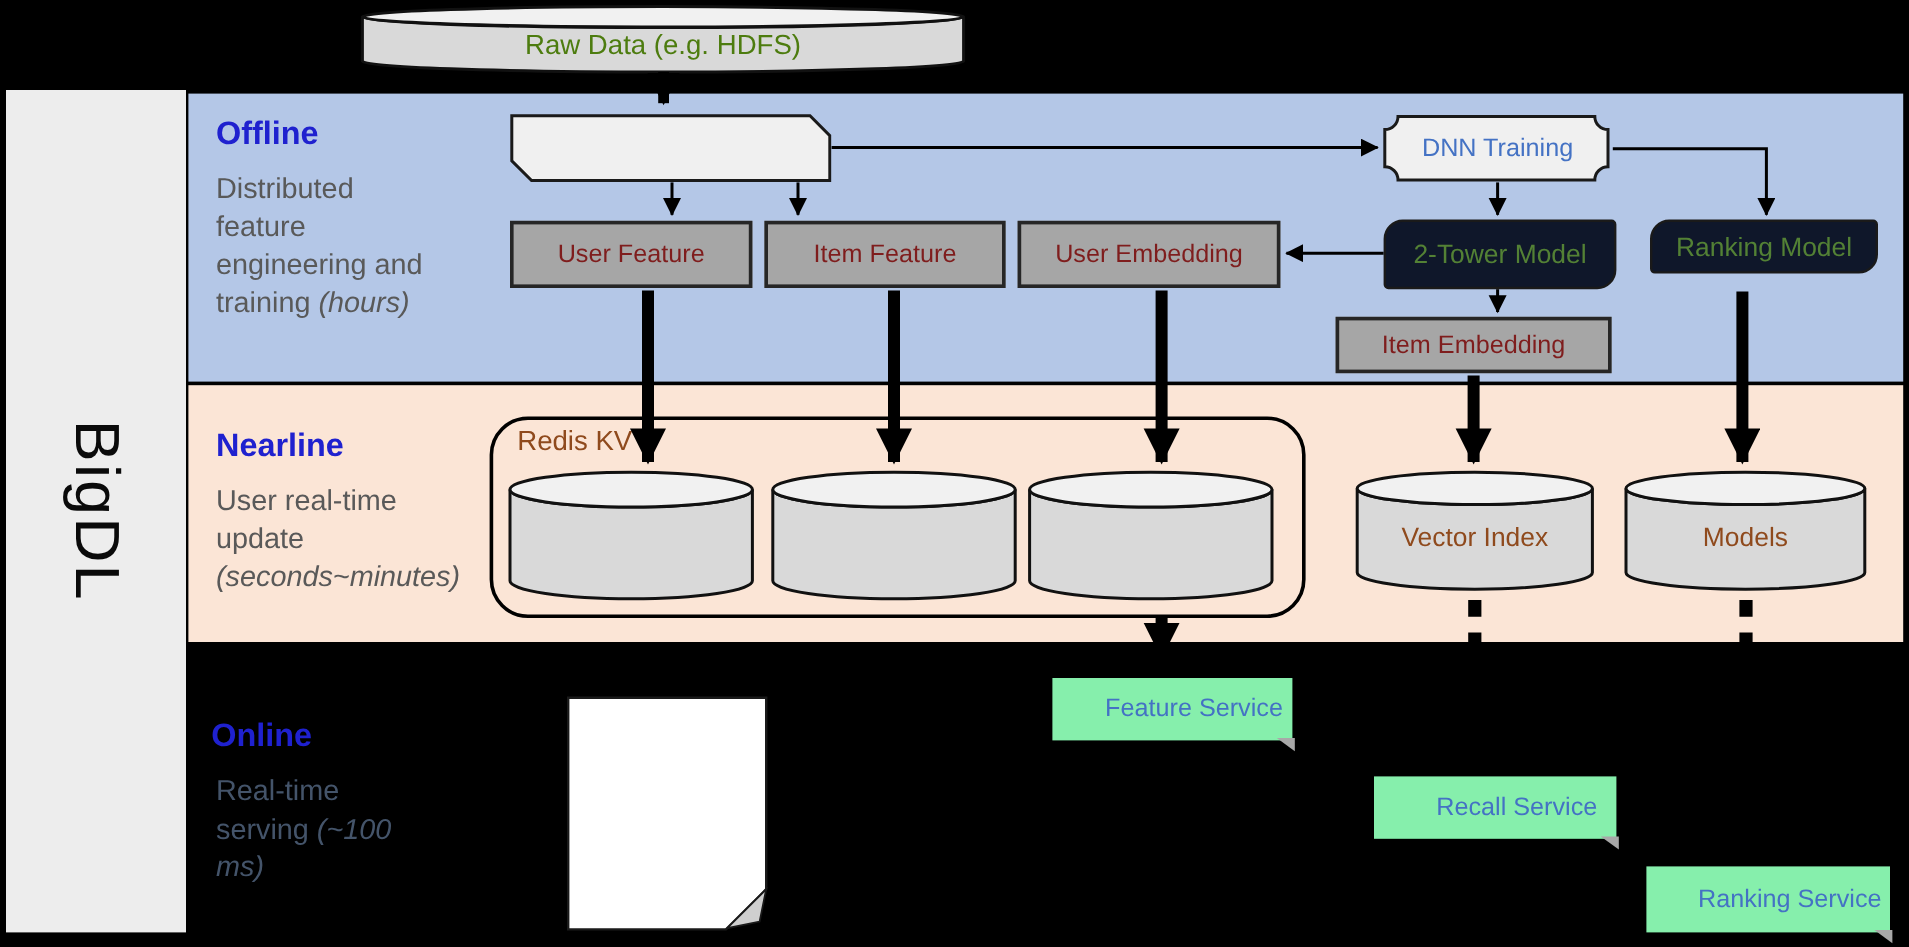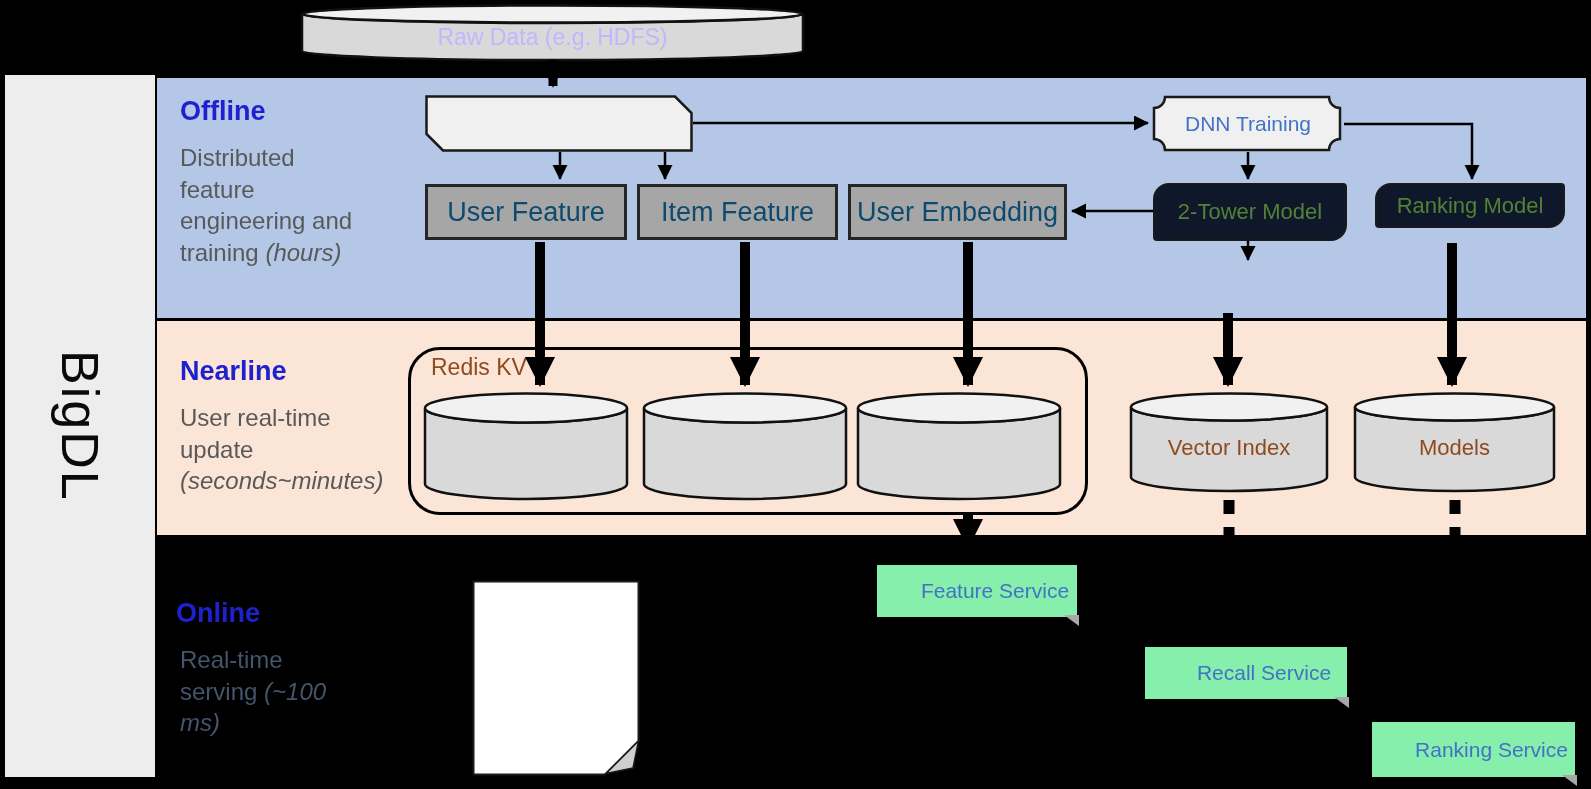--- a/index.html
+++ b/index.html
@@ -16,21 +16,21 @@
 
   .sec-title{position:absolute;font-size:27px;font-weight:600;color:#1f21cf;}
   .sec-desc{position:absolute;font-size:24px;color:#595959;line-height:1.32;}
   .sec-desc .it{font-style:italic;}
   #online-desc{color:#44546a;}
 
   .node{position:absolute;display:flex;align-items:center;justify-content:center;text-align:center;}
   .node .lbl{position:relative;z-index:2;}
   .shape-svg{position:absolute;left:0;top:0;width:100%;height:100%;z-index:1;}
 
-  .box-gray{background:#a6a6a6;border:3px solid #262626;color:#0c4a6e;font-size:27px;}
+  .box-gray{background:#a6a6a6;border:3px solid #262626;color:#7f1d1d;font-size:21px;}
   .box-round{background:#0f172a;border:2.5px solid #1a1a1a;font-size:22px;align-items:center;}
   .green{color:#538135;}
   .blue{color:#4472c4;}
   .brown{color:#8f4a1d;}
 
   #redis-container{position:absolute;left:408px;top:347px;width:680px;height:168px;
     border:3px solid #000;border-radius:32px;}
   #redis-label{position:absolute;left:20px;top:4px;font-size:23px;color:#8f4a1d;}
 
   .cyl{position:absolute;}
@@ -76,21 +76,21 @@
   <div class="sec-desc" id="online-desc" style="left:180px;top:644px;width:150px;">
     <span>Real-time serving</span>
     <span class="it">(~100 ms)</span>
   </div>
 
   <div class="node" style="left:300px;top:3px;width:505px;height:60px;">
     <svg class="shape-svg" viewBox="0 0 505 60" preserveAspectRatio="none">
       <path d="M2,11 L2,48 A250,9 0 0 0 503,48 L503,11 A250,9 0 0 1 2,11 Z" fill="#d9d9d9" stroke="#111" stroke-width="2.5"></path>
       <ellipse cx="252.5" cy="11" rx="250.5" ry="8.5" fill="#f1f1f1" stroke="#111" stroke-width="2.5"></ellipse>
     </svg>
-    <span class="lbl" style="font-size:23px;color:#c4b5fd;padding-top:8px;">Raw Data (e.g. HDFS)</span>
+    <span class="lbl" style="font-size:23px;color:#4d7c0f;padding-top:8px;">Raw Data (e.g. HDFS)</span>
   </div>
 
   <div class="node" style="left:425px;top:95px;width:268px;height:57px;">
     <svg class="shape-svg" viewBox="0 0 268 57" preserveAspectRatio="none">
       <path d="M1.5,1.5 H250 L266.5,18 V55.5 H18 L1.5,39 Z" fill="#f0f0f0" stroke="#1a1a1a" stroke-width="2.5"></path>
     </svg>
   </div>
 
   <div class="node" style="left:1152px;top:95px;width:192px;height:57px;">
     <svg class="shape-svg" viewBox="0 0 192 57" preserveAspectRatio="none">
@@ -107,20 +107,23 @@
   </div>
   <div class="node box-gray" style="left:848px;top:184px;width:219px;height:56px;">
     <span class="lbl">User Embedding</span>
   </div>
 
   <div class="node box-round" style="left:1153px;top:183px;width:194px;height:58px;border-radius:16px 4px 16px 4px;">
     <span class="lbl green">2-Tower Model</span>
   </div>
   <div class="node box-round" style="left:1375px;top:183px;width:190px;height:45px;border-radius:16px 4px 16px 4px;">
     <span class="lbl green">Ranking Model</span>
+  </div>
+  <div class="node box-gray" style="left:1113px;top:264px;width:230px;height:47px;">
+    <span class="lbl">Item Embedding</span>
   </div>
 
   <div id="redis-container">
     <span id="redis-label">Redis KV</span>
   </div>
 
   <div class="cyl" style="left:422px;top:391px;width:208px;height:112px;">
     <svg class="shape-svg" viewBox="0 0 208 112" preserveAspectRatio="none">
       <path d="M3,17 L3,93 A101,15 0 0 0 205,93 L205,17 A101,14.5 0 0 1 3,17 Z" fill="#d9d9d9" stroke="#111" stroke-width="2.5"></path>
       <ellipse cx="104" cy="17" rx="101" ry="14.5" fill="#f1f1f1" stroke="#111" stroke-width="2.5"></ellipse>

